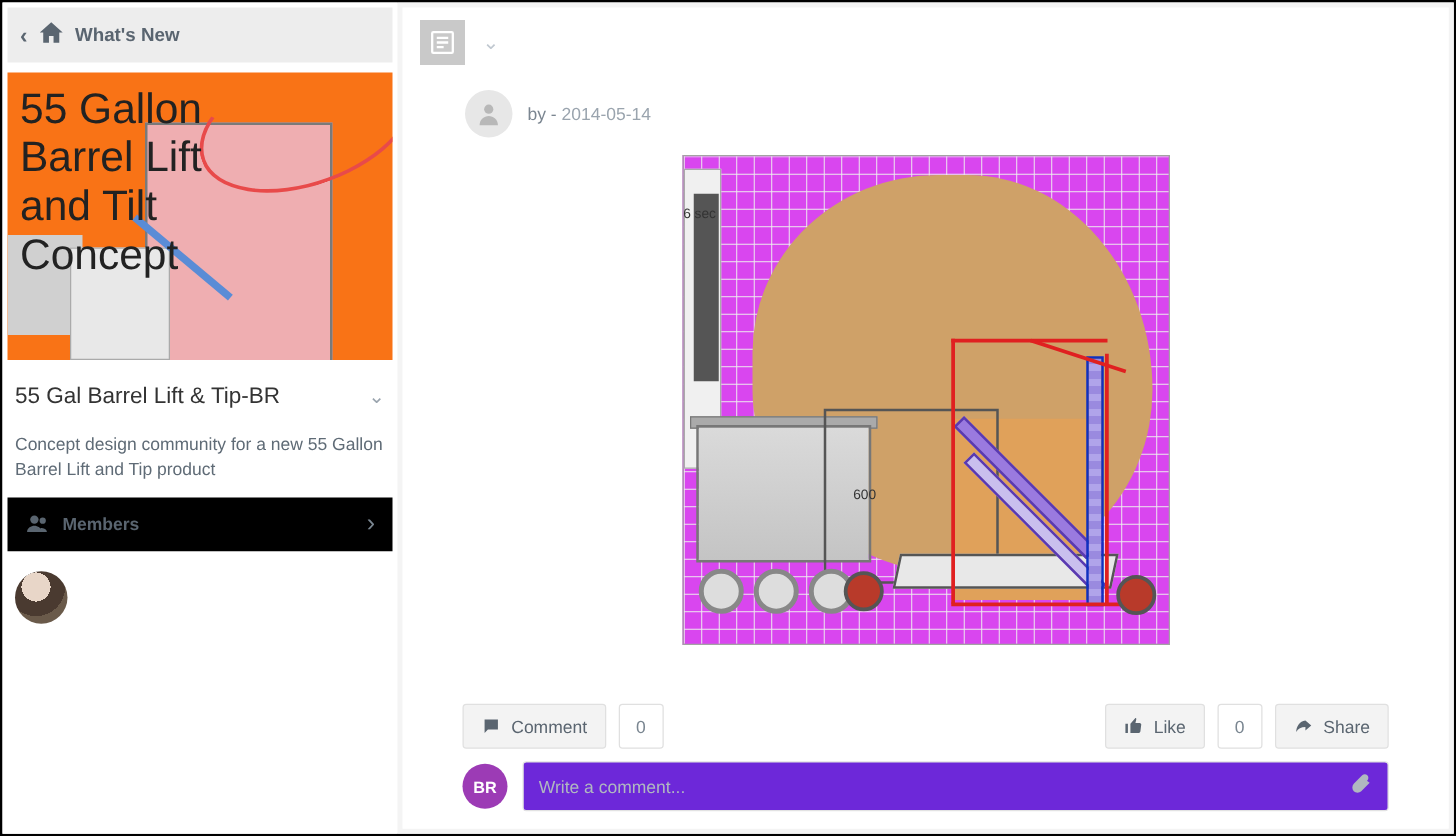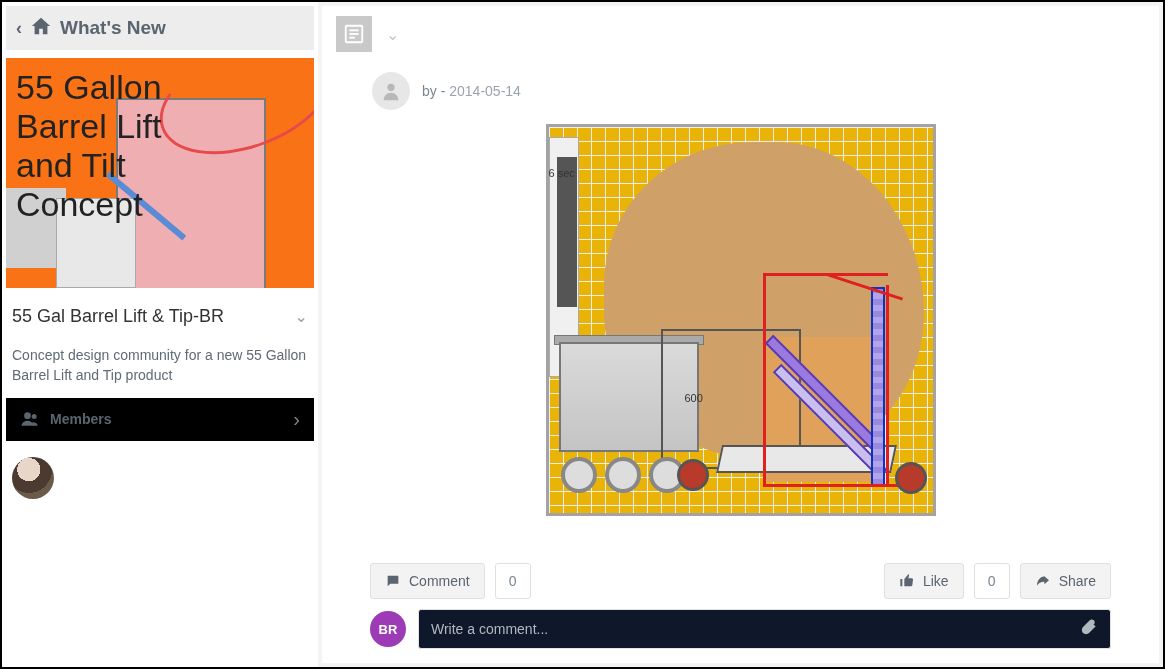--- a/index.html
+++ b/index.html
@@ -5,21 +5,21 @@
 * { box-sizing: border-box; margin: 0; padding: 0; }
 body { font-family: Arial, Helvetica, sans-serif; background: #fff; color: #333; }
 .page { width: 1165px; height: 669px; border: 2px solid #000; display: flex; }
 .sidebar { width: 316px; background: #fff; padding: 4px 4px 0 4px; }
 .main { flex: 1; background: #f4f4f4; padding: 4px; display: flex; flex-direction: column; }
 
 
 .whatsnew { background: #ededed; height: 44px; display: flex; align-items: center; padding: 0 10px; gap: 8px; color: #5a6570; }
 .chev-left { font-size: 18px; color: #5a6570; font-weight: bold; }
 .home-icon svg { width: 22px; height: 22px; fill: #5a6570; }
-.whatsnew-label { font-size: 19px; font-weight: 600; color: #5a6570; }
+.whatsnew-label { font-size: 15px; font-weight: 600; color: #5a6570; }
 
 .cover { width: 100%; height: 230px; margin-top: 8px; position: relative; background: #f97316; overflow: hidden; }
 .cover-bg { position: absolute; inset: 0; }
 .cover-pink { position: absolute; left: 110px; top: 40px; width: 150px; height: 200px; background: #efaeb1; border: 2px solid #7a7a7a; }
 .cover-gray1 { position: absolute; left: 0; top: 130px; width: 60px; height: 80px; background: #d0d0d0; }
 .cover-gray2 { position: absolute; left: 50px; top: 140px; width: 80px; height: 90px; background: #e8e8e8; border:1px solid #aaa; }
 .cover-redarc { position:absolute; left:150px; top:-10px; width:180px; height:100px; border:3px solid #e84a4a; border-radius:50%; border-top-color:transparent; border-right-color:transparent; transform:rotate(-20deg);}
 .cover-blue { position:absolute; left:90px; top:145px; width:100px; height:6px; background:#5a8cd6; transform:rotate(40deg); }
 .cover-text { position: absolute; left: 10px; top: 10px; font-size: 34px; color: #222; font-weight: 500; line-height: 1.15; width: 290px; }
 
@@ -52,21 +52,21 @@
 .post-title { font-size: 25px; color: #4a5560; flex: 1; }
 .post-chev { color: #c0c8d0; font-size: 16px; padding-right: 8px; }
 
 .byline { display: flex; align-items: center; gap: 12px; padding: 10px 14px 14px 50px; }
 .byline-avatar { width: 38px; height: 38px; border-radius: 50%; background: #e7e7e7; display:flex; align-items:center; justify-content:center; }
 .byline-avatar svg { width:22px; height:22px; fill:#b8b8b8; }
 .byline-text { font-size: 14px; color: #7b8691; }
 .byline-date { color: #9aa4ae; }
 
 .design-wrap { flex:1; display:flex; align-items:flex-start; justify-content:center; padding: 0 14px 8px; }
-.design { width: 390px; height: 392px; position: relative; background: #eab308; border: 3px solid #a3a3a3; overflow: hidden; }
+.design { width: 390px; height: 392px; position: relative; background: #d946ef; border: 1px solid #a3a3a3; overflow: hidden; }
 .grid { position:absolute; inset:0; background-image: linear-gradient(#eee 1px, transparent 1px), linear-gradient(90deg, #eee 1px, transparent 1px); background-size: 14px 14px; }
 .blob { position:absolute; left:55px; top:15px; width:320px; height:320px; background:#cfa168; border-radius:50% 50% 48% 58% / 48% 58% 50% 50%; }
 .blob2 { position:absolute; left:216px; top:210px; width:115px; height:145px; background:#e0a15a; }
 .leftpanel { position:absolute; left:0; top:10px; width:30px; height:240px; background:#f0f0f0; border:1px solid #aaa; }
 .leftdark { position:absolute; left:8px; top:30px; width:20px; height:150px; background:#555; }
 .cart-body { position:absolute; left:10px; top:215px; width:140px; height:110px; background:linear-gradient(#dadada,#c4c4c4); border:2px solid #777; }
 .cart-top { position:absolute; left:5px; top:208px; width:150px; height:10px; background:#aaa; border:1px solid #777; }
 .wheel { position:absolute; width:36px; height:36px; border-radius:50%; background:#ddd; border:4px solid #888; }
 .w1 { left:12px; top:330px; } .w2 { left:56px; top:330px; } .w3 { left:100px; top:330px; }
 .redwheel { position:absolute; width:32px; height:32px; border-radius:50%; background:#b83a2a; border:3px solid #555; }
@@ -86,21 +86,21 @@
 
 
 .actions { padding: 14px 48px 10px; display: flex; align-items: center; gap: 10px; }
 .btn { background: #f3f3f3; border: 1px solid #e0e0e0; border-radius: 3px; height: 36px; padding: 0 14px; display: flex; align-items: center; gap: 8px; font-size: 14px; color: #5a6570; cursor: pointer; }
 .btn svg { width:16px; height:16px; fill:#5a6570; }
 .count { border: 1px solid #e0e0e0; border-radius: 3px; height: 36px; min-width: 36px; display:flex; align-items:center; justify-content:center; font-size:14px; color:#7a8691; background:#fff; }
 .spacer { flex: 1; }
 
 .comment-input-row { padding: 0 48px 14px; display:flex; align-items:center; gap:12px; }
 .input-avatar { width:36px; height:36px; border-radius:50%; background:#9c3bb5; color:#fff; display:flex; align-items:center; justify-content:center; font-size:13px; font-weight:600; }
-.comment-input { flex:1; height:40px; border:1px solid #e2e2e2; border-radius:3px; padding:0 12px; display:flex; align-items:center; justify-content:space-between; background:#0f172a;}
+.comment-input { flex:1; height:40px; border:1px solid #e2e2e2; border-radius:3px; padding:0 12px; display:flex; align-items:center; justify-content:space-between; background:#6d28d9;}
 .comment-placeholder { color:#b0b8c0; font-size:14px; }
 .attach-icon svg { width:18px; height:18px; fill:#b0b8c0; }
 </style>
 </head>
 <body>
 
 <div class="page">
 
   <aside class="sidebar">
     <div class="whatsnew">

